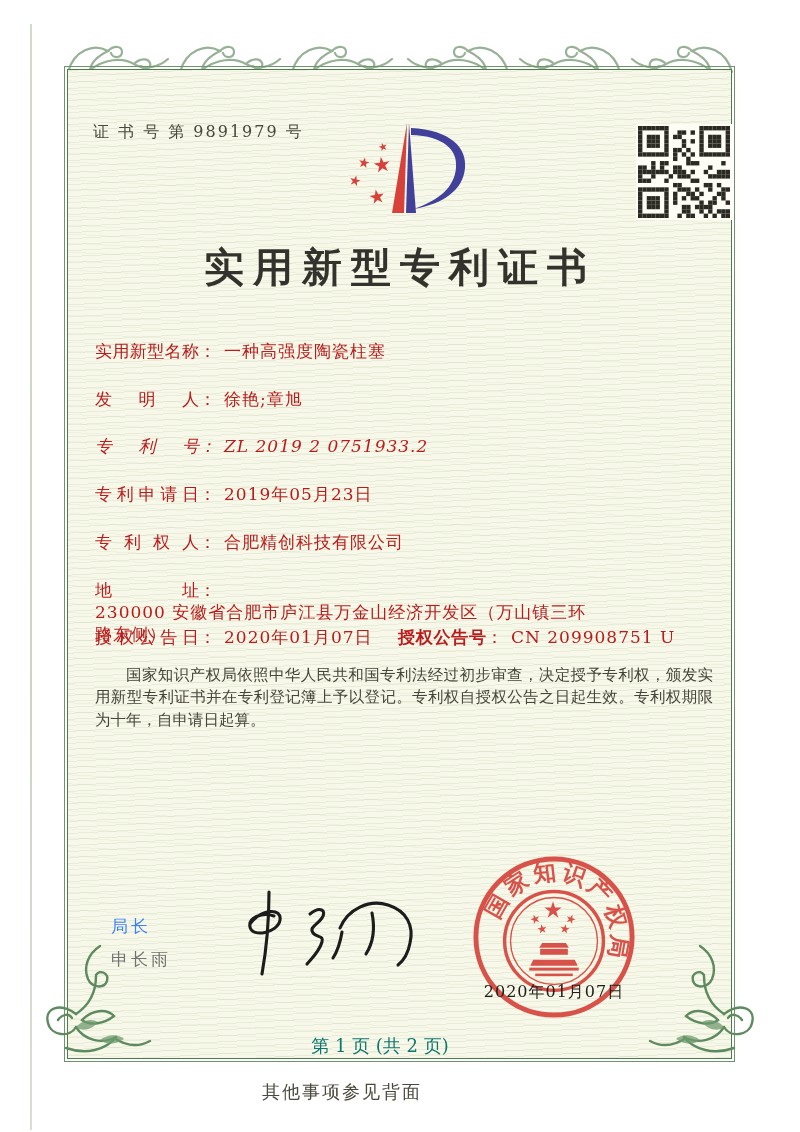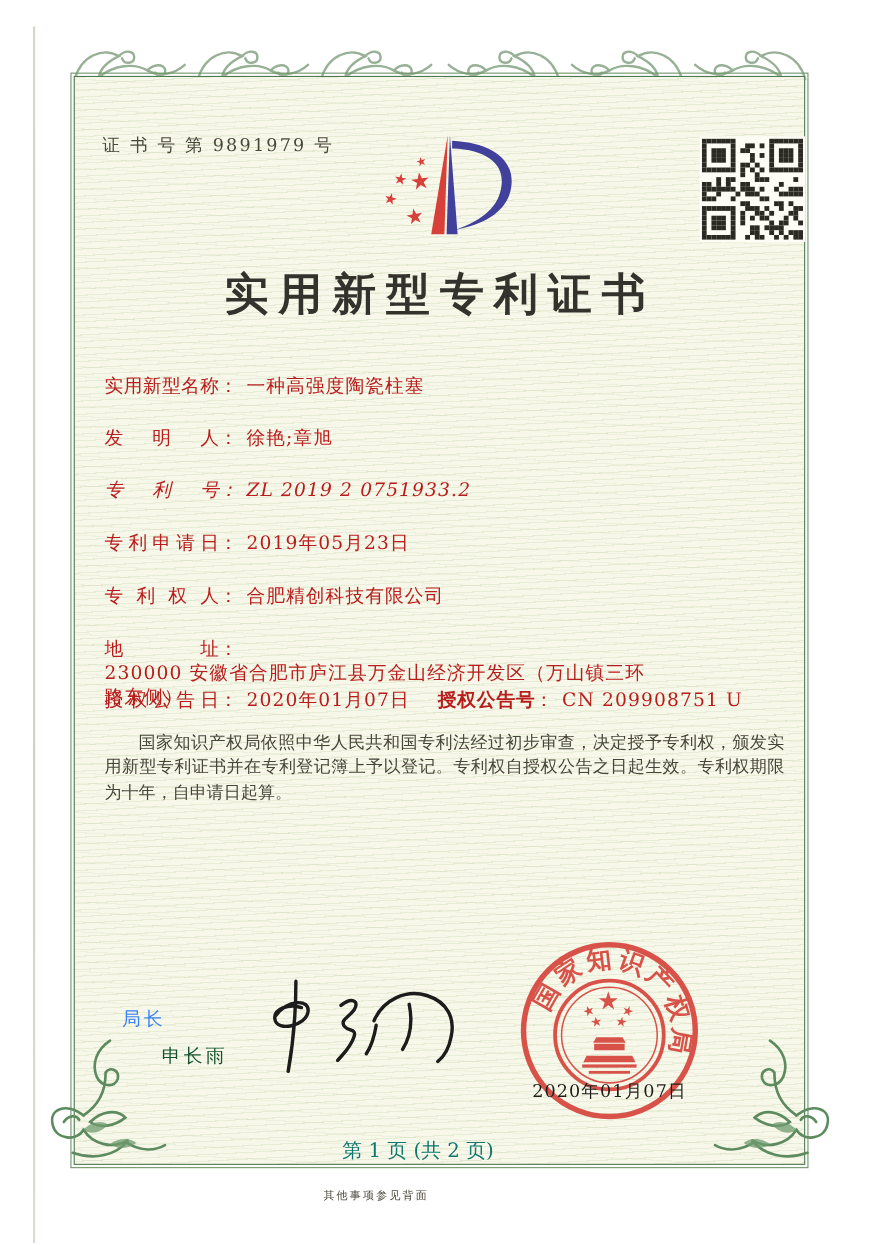--- a/index.html
+++ b/index.html
@@ -42,29 +42,29 @@
   .f-value{display:inline-block;vertical-align:top;max-width:498px;letter-spacing:1px;}
   .row-1{top:340px;} .row-2{top:388px;} .row-3{top:435px;font-style:italic;} .row-4{top:483px;}
   .row-5{top:531px;} .row-6{top:579px;} .row-7{top:626px;}
   .pair2{position:absolute;left:303px;top:0;}
   
   .legal{left:95px;top:664px;width:618px;font-size:15.5px;line-height:22.4px;
     text-align:justify;color:#47443a;}
   .legal p{margin:0;text-indent:2em;}
   
   .officer-title{left:111px;top:915px;font-size:17px;letter-spacing:3px;color:#3b82f6;}
-  .officer-name{left:111px;top:948px;font-size:17px;letter-spacing:3px;color:#14532d;margin-left:36px;}
+  .officer-name{left:111px;top:948px;font-size:17px;letter-spacing:3px;color:#737373;}
   .signature{left:222px;top:884px;width:200px;height:96px;z-index:6;}
   
   .seal{left:470px;top:853px;width:168px;height:168px;opacity:.92;z-index:4;}
   .seal-date{left:468px;top:982px;width:172px;text-align:center;font-size:16px;
     letter-spacing:1px;color:#1f1e1a;z-index:7;}
   
   .page-info{left:0;top:1034px;width:760px;text-align:center;font-size:18px;color:#0f766e;}
-  .back-note{left:0;top:1080px;width:684px;text-align:center;font-size:10px;color:#4a473c;letter-spacing:2px;}
+  .back-note{left:0;top:1080px;width:684px;text-align:center;font-size:18px;color:#4a473c;letter-spacing:2px;}
 </style>
 </head>
 <body>
 
 <div class="abs scan-edge"></div>
 
 <svg class="abs top-band" viewBox="0 0 672 52">
   <defs>
     <g id="scroll-motif" fill="none" stroke="#86a484" stroke-width="2.2" stroke-linecap="round" opacity="0.85">
       <path d="M4,38 C10,16 30,9 44,17 C34,22 27,28 26,36 C40,25 58,23 70,30 C80,36 94,34 104,25"></path>

